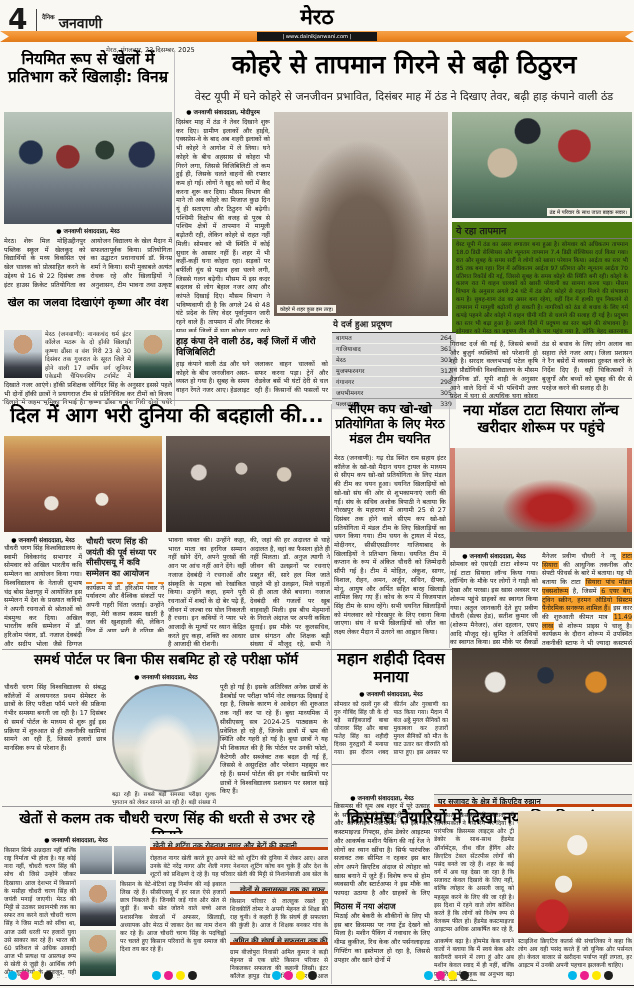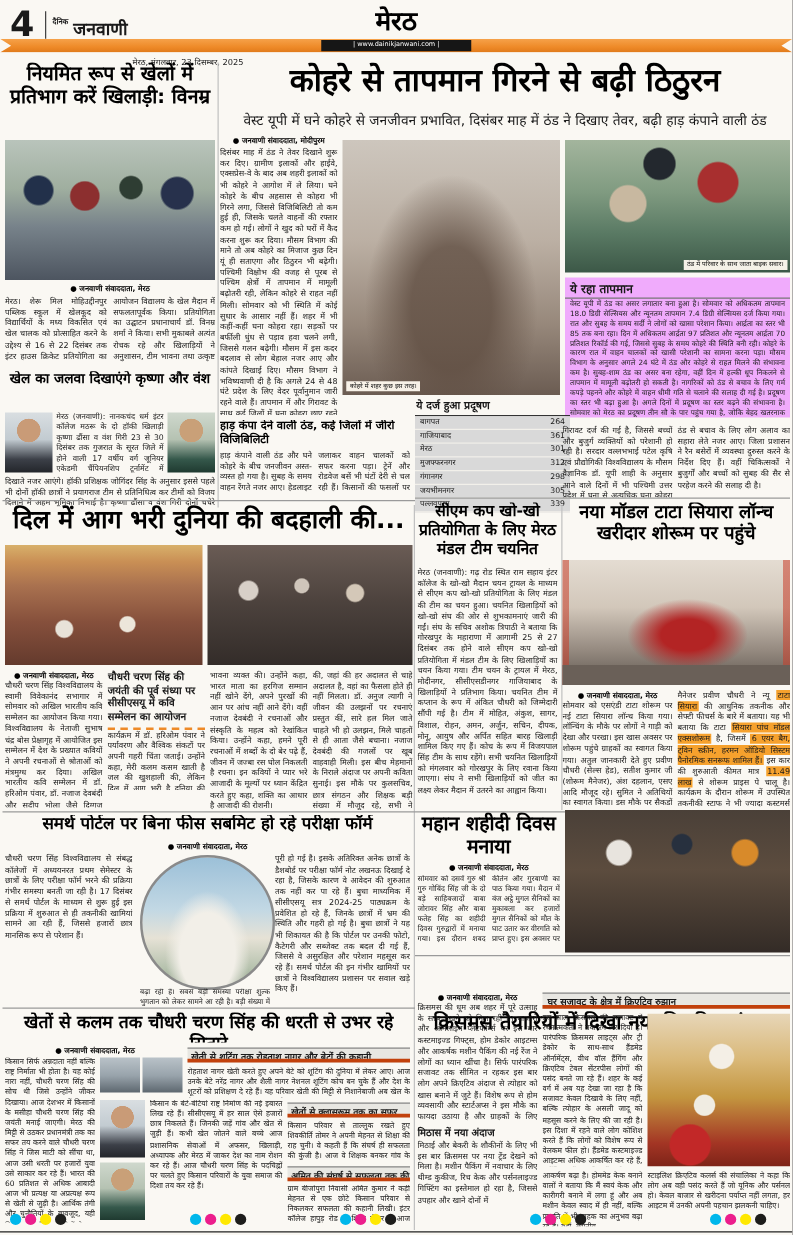--- a/index.html
+++ b/index.html
@@ -58,21 +58,21 @@
     radial-gradient(circle at 40% 60%,#f0ece2 0 8%,transparent 9%),
     radial-gradient(circle at 30% 86%,#c22828 0 12%,transparent 13%),
     linear-gradient(180deg,#e7d6b8 0%,#d9b878 30%,#c3953f 55%,#a33524 85%,#7e2418 100%);}
   .ph-minigroup{background:linear-gradient(180deg,#b9c2c8 0%,#98a3ab 52%,#5d676f 100%);}
   .cap-light{position:absolute;background:rgba(255,250,240,.95);color:#111;font-size:5.2px;
              padding:1px 3px;line-height:1.2;}
   
   .poll-title{font-size:8.6px;font-weight:700;border-bottom:1.5px solid #333;padding:2px 1px;}
   .poll-row{display:flex;justify-content:space-between;background:#d9d9d9;border-bottom:1px solid #f2f0ea;
             font-size:6.2px;padding:1.6px 4px;line-height:1.1;}
-  .graybox{background:#f0abfc;}
+  .graybox{background:#4d7c0f;}
   .subhead-bar{background:#e8e7e2;border-top:1px solid #888;border-bottom:3px solid #c2410c;
                font-weight:700;overflow:hidden;}
   .inset{font-weight:700;font-size:8.2px;line-height:1.3;border-bottom:2px dashed #ee8a28;
          padding-bottom:3px;overflow:hidden;}
   .dotgroup{position:absolute;display:flex;gap:3px;}
   .dot{width:9px;height:9px;border-radius:50%;}
   .dc{background:#00b7eb;} .dm{background:#ec1e8c;} .dy{background:#ffe800;} .dk{background:#1d1d1b;}
 </style>
 </head>
 <body>
@@ -225,21 +225,21 @@
   <div class="abs body" style="left:4px;top:846px;width:72px;height:132px;font-size:6px;">किसान सिर्फ अन्नदाता नहीं बल्कि राष्ट्र निर्माता भी होता है। यह कोई नारा नहीं, चौधरी चरण सिंह की सोच थी जिसे उन्होंने जीकर दिखाया। आज देशभर में किसानों के मसीहा चौधरी चरण सिंह की जयंती मनाई जाएगी। मेरठ की मिट्टी से उठकर प्रधानमंत्री तक का सफर तय करने वाले चौधरी चरण सिंह ने जिस माटी को सींचा था, आज उसी धरती पर हजारों युवा उसे साकार कर रहे हैं। भारत की 60 प्रतिशत से अधिक आबादी आज भी प्रत्यक्ष या अप्रत्यक्ष रूप से खेती से जुड़ी है। आर्थिक तंगी और चुनौतियों के बावजूद, यही किसान हर मौसम में खेतों से अन्न उपजाकर देश की खपत भरता है, लेकिन आज की बदलती हुई तस्वीर में आज खेतों से निकलकर</div>
 
   <div class="ph ph-minigroup" style="left:80px;top:846px;width:32px;height:28px;"></div>
   <div class="ph ph-minigroup" style="left:114px;top:846px;width:32px;height:28px;"></div>
   <div class="ph ph-portrait" style="left:80px;top:880px;width:36px;height:46px;"></div>
   <div class="ph ph-portrait2" style="left:80px;top:930px;width:36px;height:46px;"></div>
   <div class="abs body" style="left:120px;top:880px;width:106px;height:98px;font-size:6px;">किसान के बेटे-बेटियां राष्ट्र निर्माण की नई इबारत लिख रहे हैं। सीसीएसयू में हर साल ऐसे हजारों छात्र निकलते हैं। जिनकी जड़ें गांव और खेत से जुड़ी हैं। कभी खेत जोतने वाले बच्चे आज प्रशासनिक सेवाओं में अफसर, खिलाड़ी, अध्यापक और मेरठ में जाकर देश का नाम रोशन कर रहे हैं। आज चौधरी चरण सिंह के पदचिह्नों पर चलते हुए किसान परिवारों के युवा समाज की दिशा तय कर रहे हैं।</div>
 
   <div class="abs subhead-bar" style="left:150px;top:838px;width:178px;height:12px;font-size:7.4px;padding:1px 3px;box-sizing:border-box;white-space:nowrap;">खेती से शूटिंग तक रोहताश नागर और बेटों की कहानी</div>
   <div class="abs body" style="left:150px;top:854px;width:178px;height:24px;font-size:6px;">रोहताश नागर खेती करते हुए अपने बेटे को शूटिंग की दुनिया में लेकर आए। आज उनके बेटे नरेंद्र नागर और शैली नागर नेशनल शूटिंग कोच बन चुके हैं और देश के शूटरों को प्रशिक्षण दे रहे हैं। यह परिवार खेती की मिट्टी से निशानेबाजी अब खेल के मैदान तक अलग पहचान बना रहा है।</div>
-  <div class="abs subhead-bar" style="left:230px;top:882px;width:98px;height:12px;font-size:7.2px;padding:1px 3px;box-sizing:border-box;white-space:nowrap;">खेतों से क्लासरूम तक का सफर</div>
+  <div class="abs subhead-bar" style="left:230px;top:882px;width:98px;height:12px;font-size:7.2px;padding:1px 3px;box-sizing:border-box;white-space:nowrap;text-align:right;">खेतों से क्लासरूम तक का सफर</div>
   <div class="abs body" style="left:230px;top:897px;width:98px;height:32px;font-size:6px;">किसान परिवार से ताल्लुक रखते हुए शिवकीर्ति तोमर ने अपनी मेहनत से शिक्षा की राह चुनी। वे कहती हैं कि संघर्ष ही सफलता की कुंजी है। आज वे शिक्षक बनकर गांव के बच्चों का भविष्य संवार रही हैं और किसान परिवारों की नई पीढ़ी को आगे बढ़ा रही हैं।</div>
   <div class="abs subhead-bar" style="left:230px;top:933px;width:98px;height:12px;font-size:7.2px;padding:1px 3px;box-sizing:border-box;white-space:nowrap;">अमित की संघर्ष से सफलता तक की कहानी</div>
   <div class="abs body" style="left:230px;top:948px;width:98px;height:32px;font-size:6px;">ग्राम बीजोपुरा निवासी अमित कुमार ने कड़ी मेहनत से एक छोटे किसान परिवार से निकलकर सफलता की कहानी लिखी। इंटर कॉलेज हापुड़ रोड से शिक्षा लेकर वे आज सफल प्रोफेशनल बन चुके हैं। किसान परिवार की मेहनत और गांव की मिट्टी ने उन्हें आगे बढ़ना सिखाया।</div>
 
   <div class="dotgroup" style="left:8px;top:971px;">
     <span class="dot dc"></span>
       <span class="dot dm"></span>
       <span class="dot dy"></span>
       <span class="dot dk"></span>
   </div>

